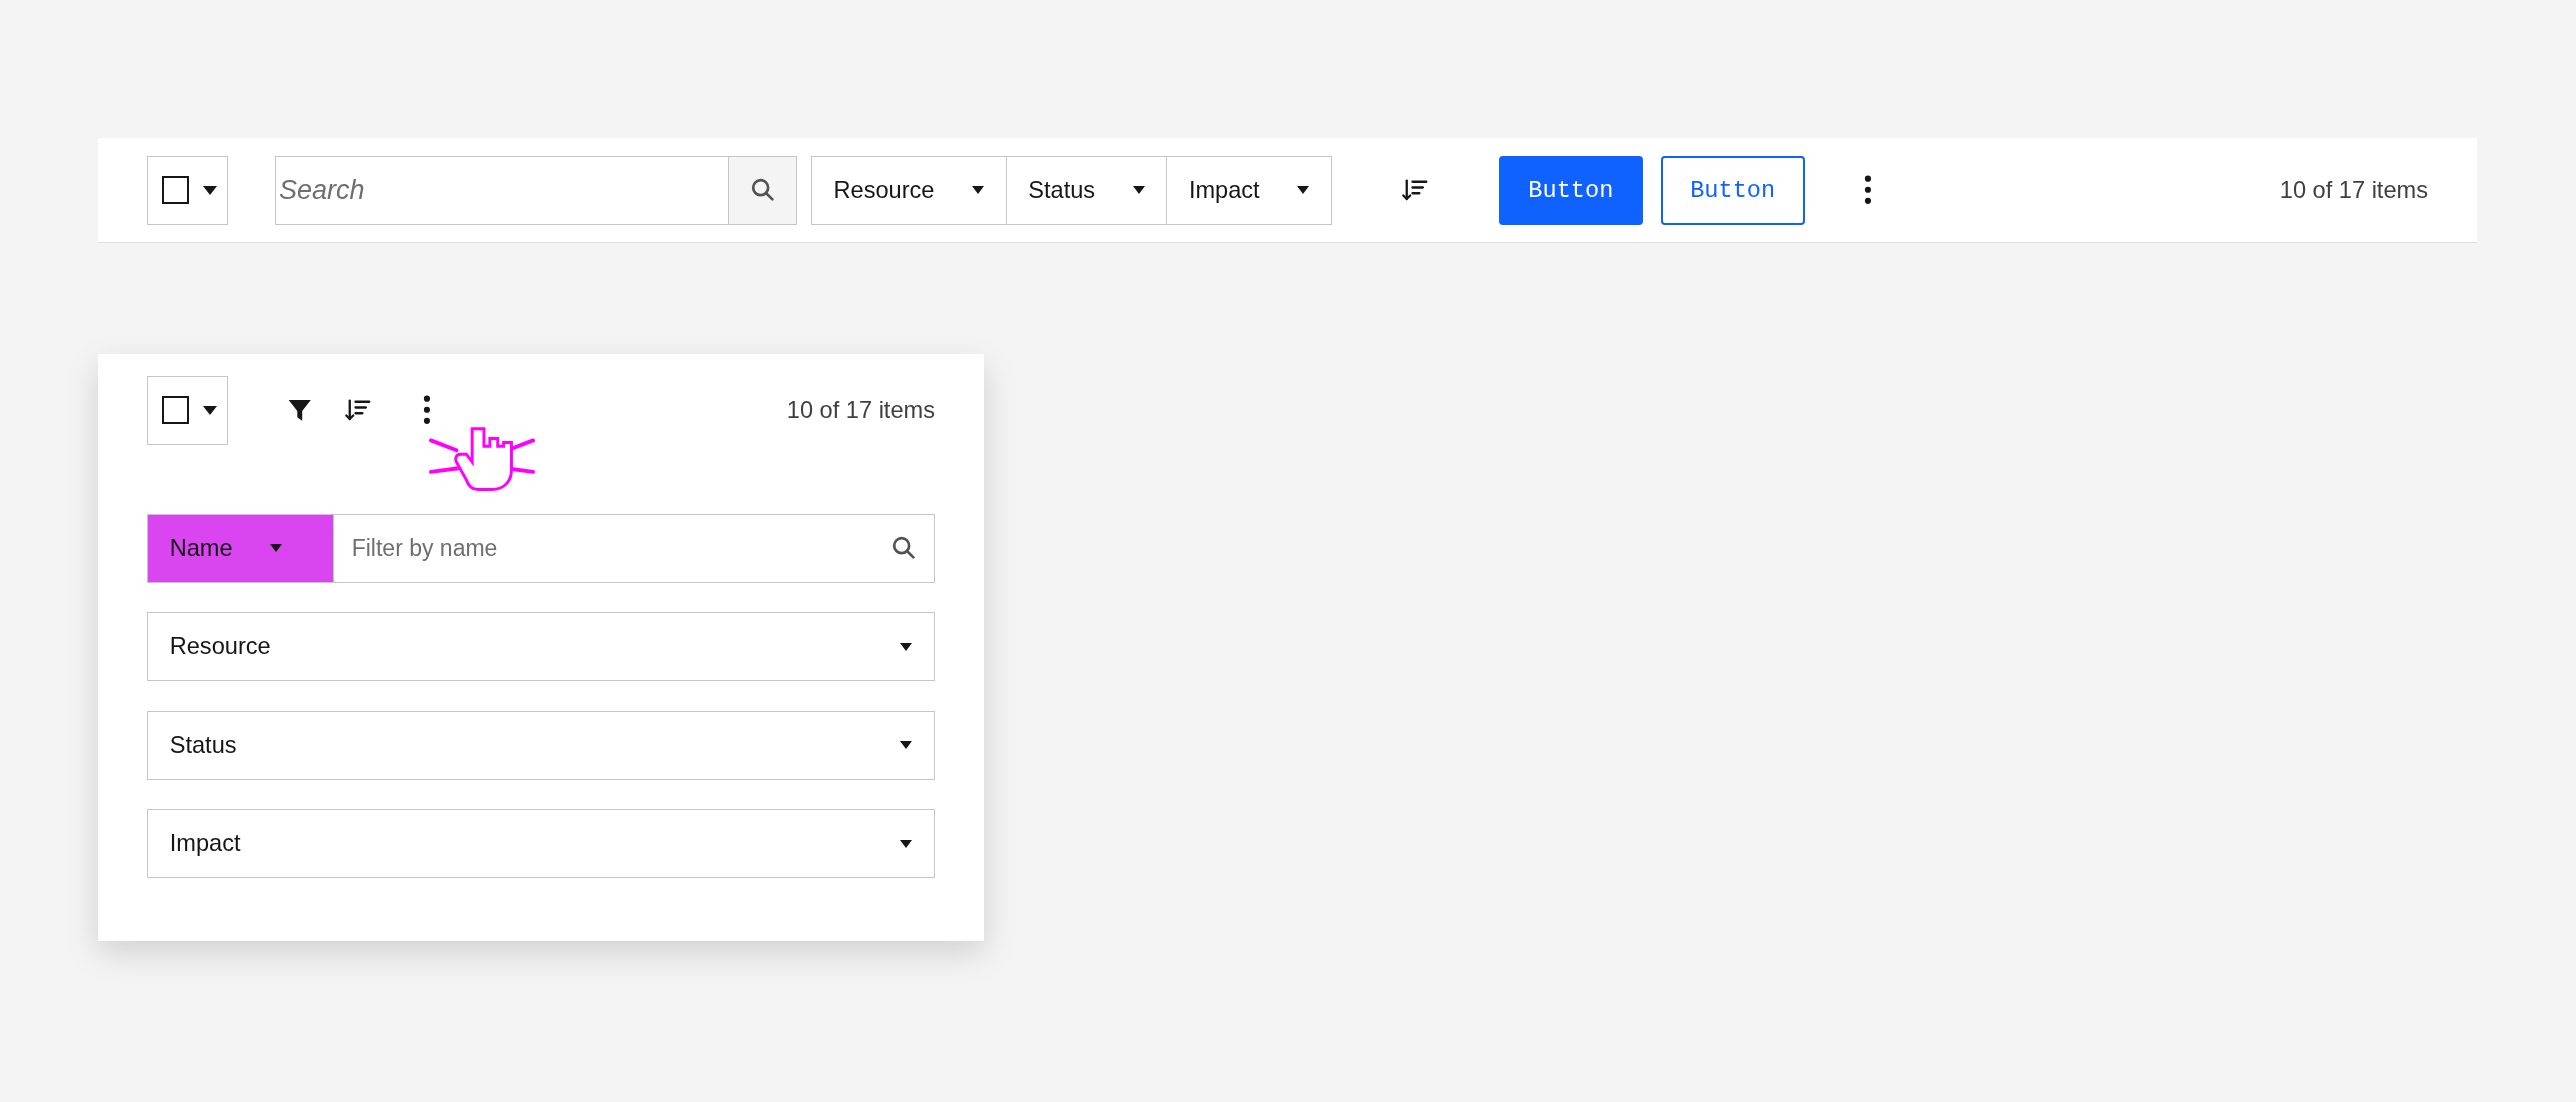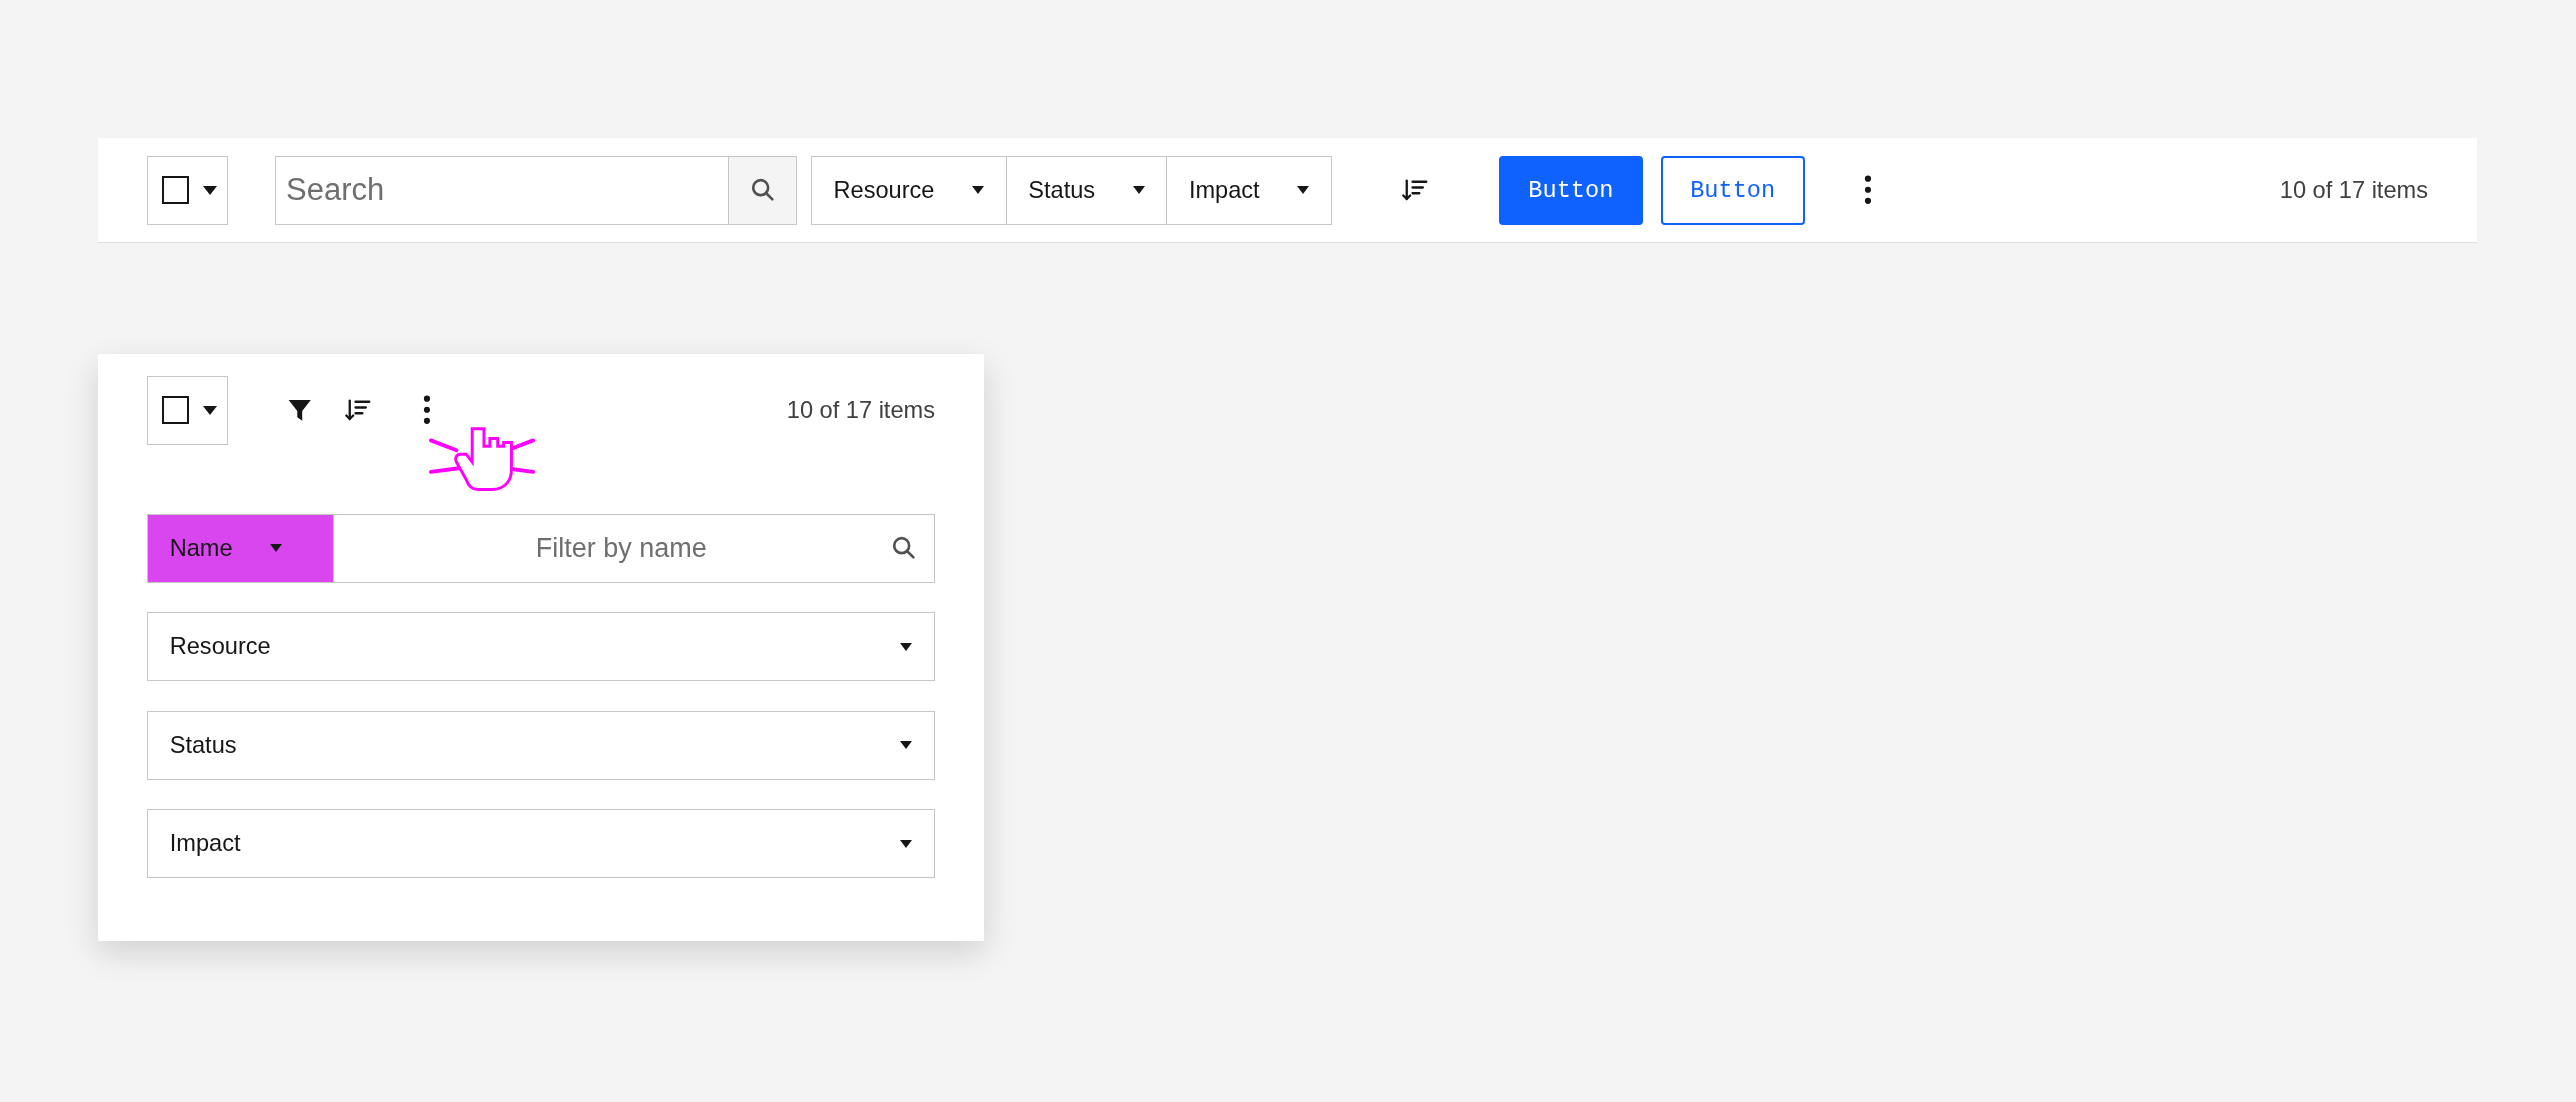--- a/index.html
+++ b/index.html
@@ -62,25 +62,26 @@
   
   .search-wrap {
     display: flex;
     margin-left: 47px;
     height: 69px;
   }
   .search-input {
     width: 453px;
     border: 1px solid #c6c6c6;
     border-right: none;
-    padding: 0 10px;
-    font-size: 31px;
+    padding: 0 3px;
+    font-size: 27px;
     outline: none;
     color: #161616;
     font-family: inherit;
+    font-style: italic;
   }
   .search-input::placeholder { color: #6f6f6f; }
   .search-btn {
     width: 69px;
     border: 1px solid #c6c6c6;
     background: #f4f4f4;
     display: flex;
     align-items: center;
     justify-content: center;
     cursor: pointer;
@@ -198,24 +199,23 @@
     display: flex;
     align-items: center;
     border: 1px solid #c6c6c6;
     border-left: none;
     background: #fff;
     padding: 0 17.7px;
   }
   .name-input {
     border: none;
     outline: none;
-    font-size: 27px;
+    font-size: 23px;
     flex: 1;
     font-family: inherit;
-    text-align: center;
   }
   .name-input::placeholder { color: #6f6f6f; }
   .name-search-icon {
     color: #525252;
   }
 
   .full-dd {
     display: flex;
     align-items: center;
     justify-content: space-between;

